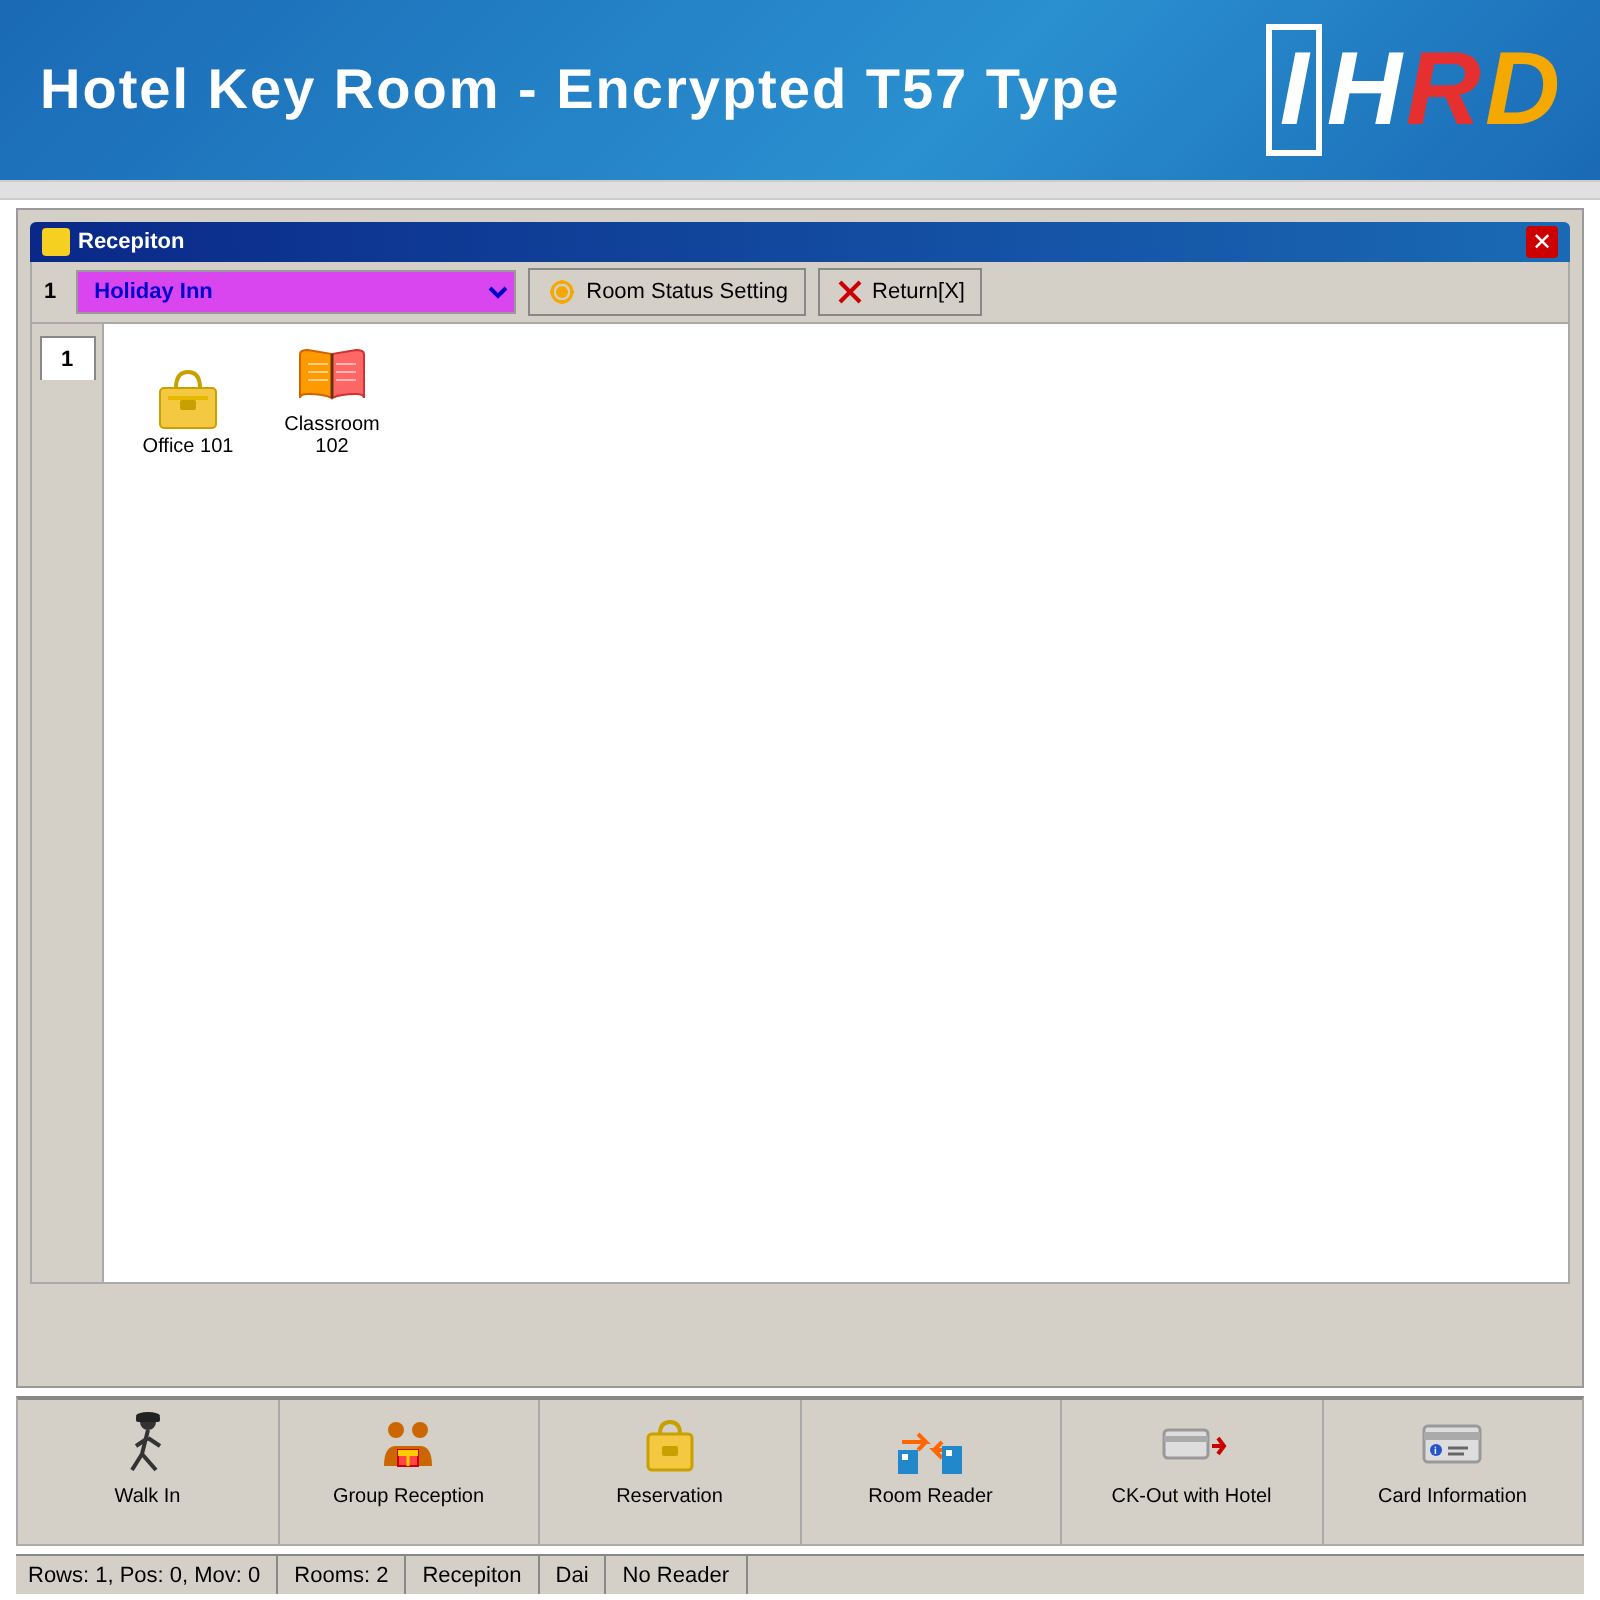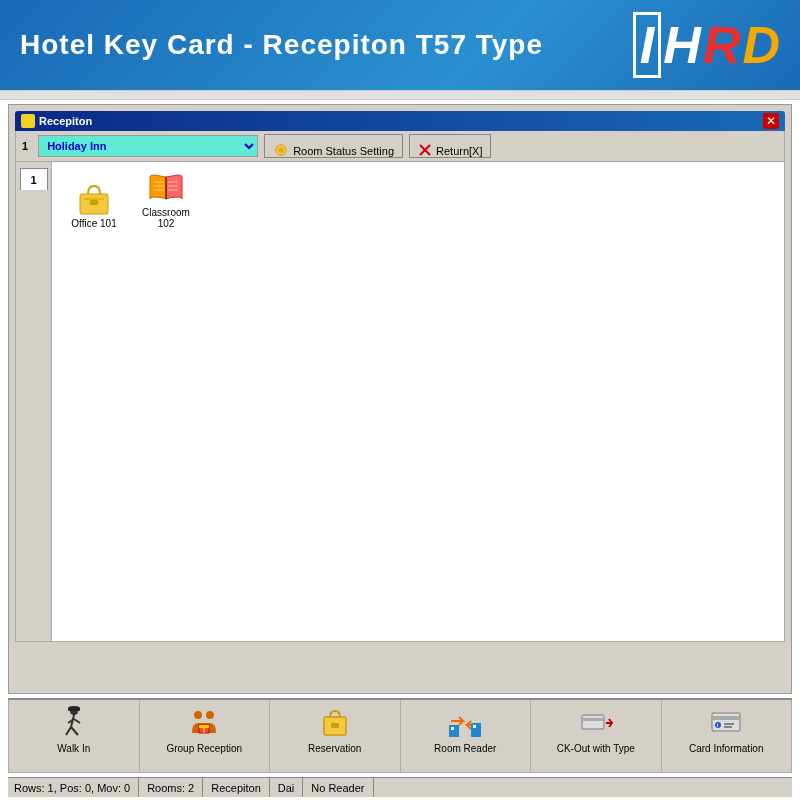--- a/index.html
+++ b/index.html
@@ -104,36 +104,36 @@
     }
     #floor-label {
       font-size: 11px;
       font-weight: bold;
       color: #000;
       margin-right: 4px;
     }
     #hotel-select {
       height: 22px;
       font-size: 11px;
-      background: #5eead4;
+      background: #d946ef;
       border: 1px solid #999;
       padding: 0 4px;
       width: 220px;
       color: #0000cc;
       font-weight: bold;
     }
     .toolbar-btn {
       height: 24px;
       font-size: 11px;
       background: #d4d0c8;
       border: 1px solid #888;
       padding: 0 8px;
       cursor: pointer;
       display: flex;
-      align-items: flex-end;
+      align-items: center;
       gap: 4px;
       white-space: nowrap;
     }
 
     
     #content-area {
       display: flex;
       border: 1px solid #aaa;
       border-top: none;
       background: #fff;
@@ -251,21 +251,21 @@
       display: flex;
       align-items: center;
     }
     .status-seg:first-child { padding-left: 0; }
 
   </style>
 </head>
 <body>
 
 <div id="header">
-  <div id="header-title">Hotel Key Card - Recepiton T57 Type</div>
+  <div id="header-title">Hotel Key Room - Encrypted T57 Type</div>
   <div id="logo">
     <span class="logo-i">I</span>
     <span class="logo-h">H</span>
     <span class="logo-r">R</span>
     <span class="logo-d">D</span>
   </div>
 </div>
 
 <div id="divider"></div>
 
@@ -426,21 +426,21 @@
 
   <div class="bottom-btn">
     <div class="bottom-btn-icon">
       <svg width="36" height="36" viewBox="0 0 36 36">
 
         <rect x="4" y="10" width="22" height="14" rx="2" fill="#dddddd" stroke="#999" stroke-width="1.5"></rect>
         <rect x="4" y="13" width="22" height="3" fill="#aaaaaa"></rect>
         <path d="M28 18 L34 18 M31 14 L34 18 L31 22" stroke="#cc0000" stroke-width="2" fill="none"></path>
       </svg>
     </div>
-    <div class="bottom-btn-label">CK-Out with Type</div>
+    <div class="bottom-btn-label">CK-Out with Hotel</div>
   </div>
 
   <div class="bottom-btn">
     <div class="bottom-btn-icon">
       <svg width="36" height="36" viewBox="0 0 36 36">
 
         <rect x="4" y="8" width="28" height="18" rx="2" fill="#dddddd" stroke="#999" stroke-width="1.5"></rect>
         <rect x="4" y="11" width="28" height="4" fill="#aaaaaa"></rect>
         <circle cx="10" cy="20" r="3" fill="#2255cc"></circle>
         <text x="9" y="22" font-size="5" fill="#fff" font-weight="bold">i</text>

